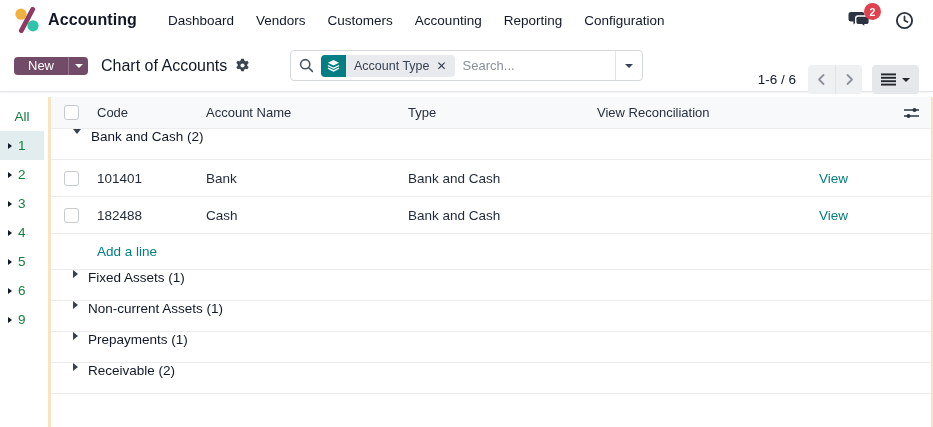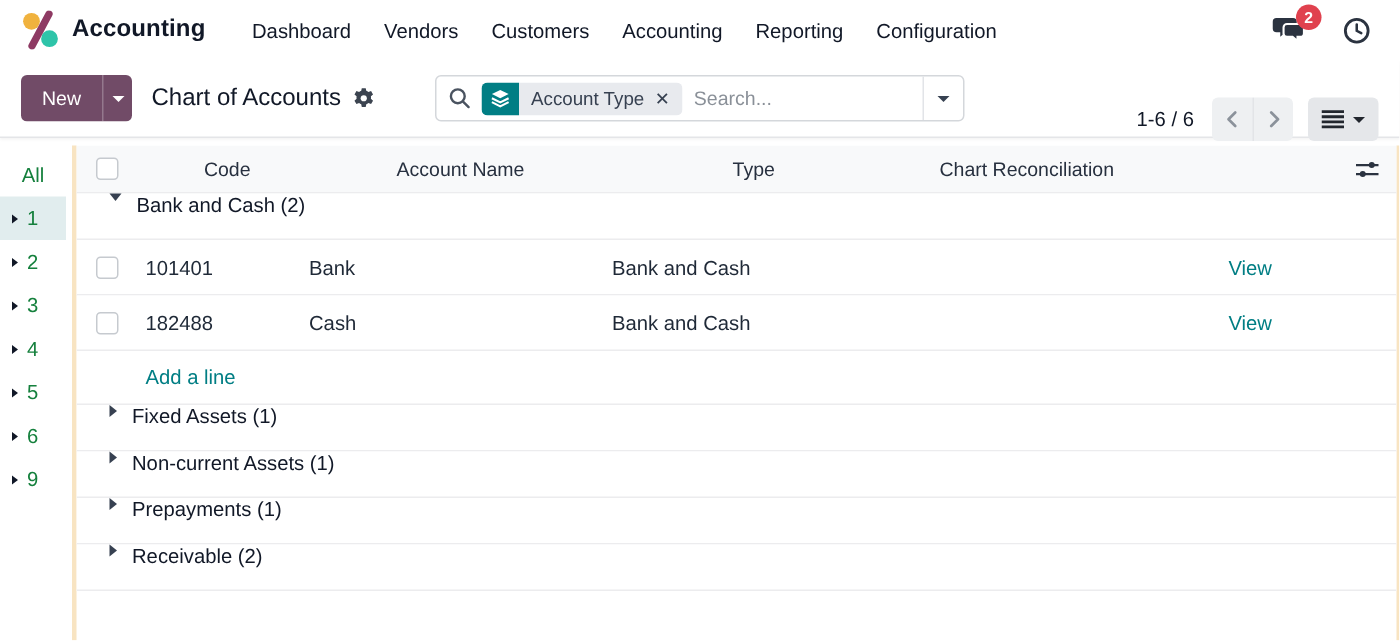--- a/index.html
+++ b/index.html
@@ -16,21 +16,21 @@
   .navbar-right { margin-left:auto; display:flex; align-items:center; gap:14px; }
   .systray-btn { position:relative; background:none; border:none; cursor:pointer; width:30px; height:30px;
     display:flex; align-items:center; justify-content:center; }
   .badge { position:absolute; top:-2px; right:-6px; min-width:17px; height:17px; border-radius:9px;
     background:#e0414e; color:#fff; font-size:10.5px; font-weight:700; display:flex; align-items:center;
     justify-content:center; padding:0 4px; font-family:"Liberation Sans",sans-serif; }
 
   
   .control-panel { height:52px; flex:0 0 52px; display:flex; align-items:center; padding:0 14px;
     background:#fff; border-bottom:1px solid #e4e5e8; box-shadow:0 1px 2px rgba(0,0,0,.05); position:relative; z-index:2; }
-  .btn-group { display:flex; height:31px; border-radius:4px; overflow:hidden; }
+  .btn-group { display:flex; height:18px; border-radius:4px; overflow:hidden; }
   .btn-new { background:#714B67; color:#fff; border:none; font-size:13px; font-weight:500; padding:0 14px; cursor:pointer; }
   .btn-new-caret { background:#714B67; border:none; border-left:1px solid rgba(255,255,255,.25); width:20px;
     display:flex; align-items:center; justify-content:center; cursor:pointer; }
   .caret-down { width:0; height:0; border-left:4px solid transparent; border-right:4px solid transparent;
     border-top:4.5px solid #fff; display:inline-block; }
   .cp-title { font-size:16px; font-weight:400; color:#111827; margin-left:13px; white-space:nowrap; }
   .cp-gear { margin-left:8px; display:flex; align-items:center; cursor:pointer; }
 
   
   .searchbar { position:absolute; left:290px; top:10px; width:353px; height:31px; background:#fff;
@@ -65,21 +65,21 @@
   .sb-all { justify-content:center; padding-left:0; }
   .sb-item.active { background:#e1edee; }
   .sb-caret { width:0; height:0; border-top:3.5px solid transparent; border-bottom:3.5px solid transparent;
     border-left:4.5px solid #111827; margin-right:6px; flex:0 0 auto; }
   .sb-num { }
 
   .table-wrap { flex:1 1 auto; margin-top:5px; border-left:3px solid #f8e4c2; border-right:2px solid #f8e4c2;
     overflow:hidden; }
   .cols { display:grid; grid-template-columns:46px 109px 202px 189px 175px 120px 1fr; align-items:center; }
   .thead { height:32px; background:#f8f9fa; border-bottom:1px solid #ececee; font-size:13px; font-weight:500; color:#27303f; }
-  .th { white-space:nowrap; overflow:hidden;text-align:center; }
+  .th { white-space:nowrap; overflow:hidden; }
   .cb-cell { display:flex; justify-content:flex-start; padding-left:13px; }
   .checkbox { width:15px; height:15px; border:1px solid #c6cacf; border-radius:3px; background:#fff; cursor:pointer; }
   .th-icon-cell { display:flex; justify-content:center; }
   .optional-cols-btn { background:none; border:none; cursor:pointer; display:flex; align-items:center; }
 
   .trow { border-bottom:1px solid #ececee; background:#fff; font-size:13.5px; }
   .trow.group { height:31px; display:flex; align-items:flex-start; padding-left:22px; font-weight:500; color:#111827; cursor:pointer; }
   .tri { display:inline-block; margin-right:10px; }
   .tri-down { width:0; height:0; border-left:4.5px solid transparent; border-right:4.5px solid transparent;
     border-top:5.5px solid #374151; }
@@ -241,21 +241,21 @@
       </aside>
 
     <div class="table-wrap">
       <div class="thead cols">
         <div class="cb-cell">
           <span class="checkbox"></span>
         </div>
         <div class="th">Code</div>
         <div class="th">Account Name</div>
         <div class="th">Type</div>
-        <div class="th">Chart Reconciliation</div>
+        <div class="th">View Reconciliation</div>
         <div class="th"></div>
         <div class="th-icon-cell">
           <button class="optional-cols-btn">
             <svg width="17" height="14" viewBox="0 0 17 14">
               <g stroke="#2b3340" stroke-width="1.5">
                   <line x1="1" y1="4" x2="16" y2="4"></line>
                   <line x1="1" y1="10" x2="16" y2="10"></line>
                 </g>
               <circle cx="11.5" cy="4" r="2" fill="#2b3340"></circle>
               <circle cx="5.5" cy="10" r="2" fill="#2b3340"></circle>

